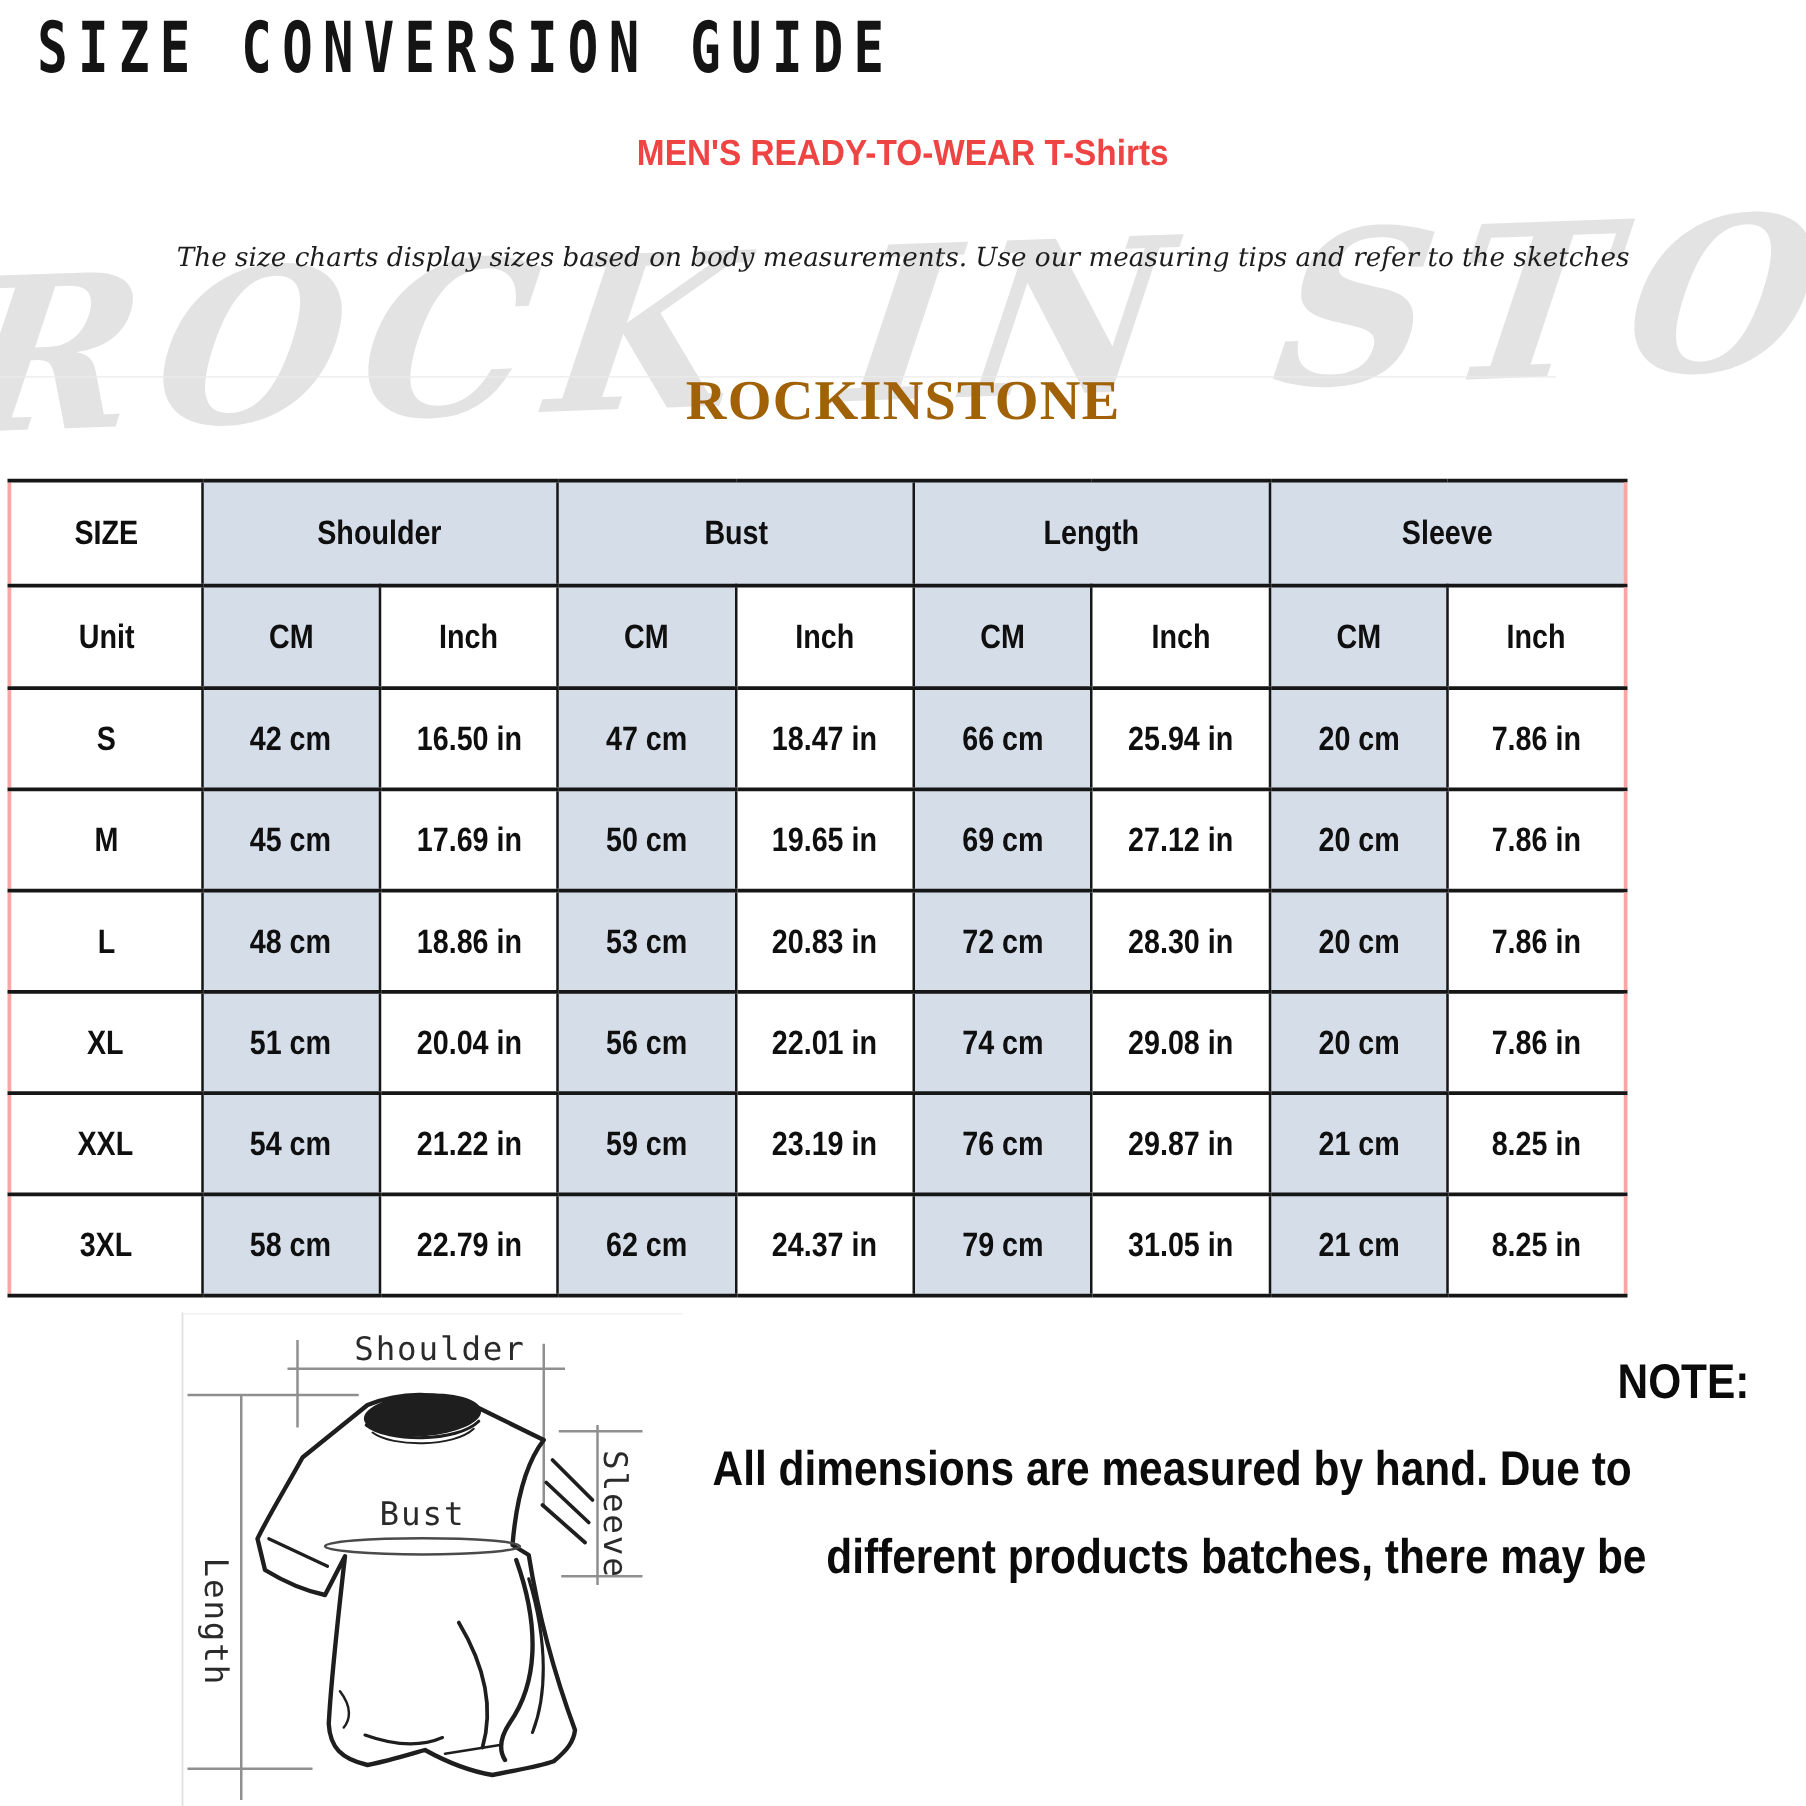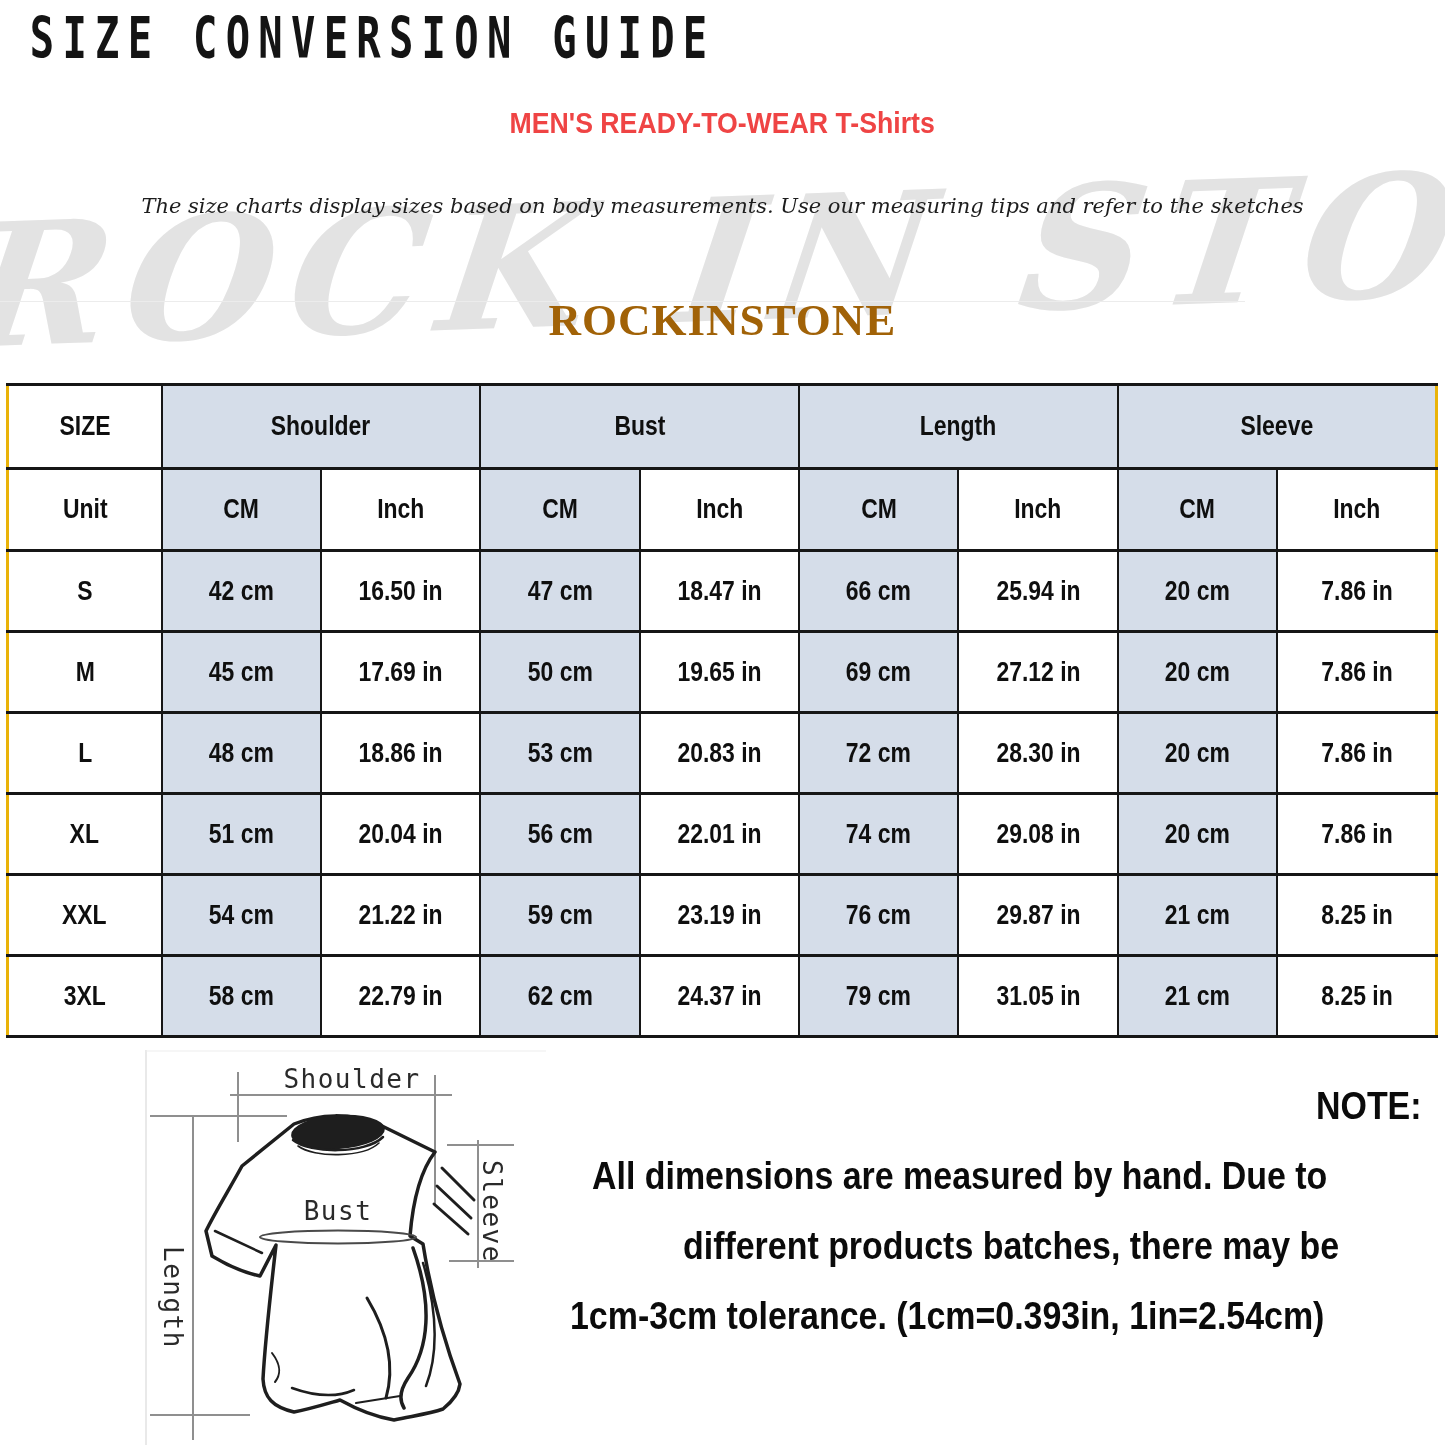--- a/index.html
+++ b/index.html
@@ -17,22 +17,22 @@
     font-size:44px;letter-spacing:9px;color:#141414;transform:scale(.92,1.28);transform-origin:center top;}
   .subtitle{position:absolute;top:107px;left:0;width:100%;text-align:center;margin:0;
     font-size:29px;font-weight:bold;color:#ef4444;z-index:1;}
   .subtitle .sq{display:inline-block;transform:scaleX(.92);}
   .desc{position:absolute;top:186px;left:0;width:100%;text-align:center;margin:0;z-index:1;
     font-family:"DejaVu Serif",serif;font-style:italic;font-size:21px;color:#1d1d1d;line-height:41px;}
   .desc-line{display:block;}
   .brand{position:absolute;top:294px;left:0;width:100%;text-align:center;z-index:1;
     font-family:Liberation Serif, serif;font-weight:bold;font-size:45px;letter-spacing:1px;color:#a16207;}
   
-  .size-table{position:absolute;left:6px;top:383px;width:1432px;z-index:1;
-    border-collapse:collapse;table-layout:fixed;background:#fff;border:3px solid #eab308;}
+  .size-table{position:absolute;left:6px;top:383px;width:1296px;z-index:1;
+    border-collapse:collapse;table-layout:fixed;background:#fff;border:3px solid #fca5a5;}
   .size-table th,.size-table td{border:2px solid #161616;border-top-width:3px;border-bottom-width:3px;
     text-align:center;vertical-align:middle;font-weight:bold;color:#0f0f0f;font-size:27px;padding:0;}
   .size-table thead tr.gr{height:84px;}
   .size-table thead tr.ur{height:82px;}
   .size-table tbody tr{height:81px;}
   .shade{background:#d5dde9;}
   .cnd{display:inline-block;transform:scaleX(.85);white-space:nowrap;}
   
   .note{position:absolute;left:570px;top:1084px;z-index:1;}
   .note-row{font-size:39px;font-weight:bold;color:#0b0b0b;line-height:44px;margin-bottom:26px;white-space:nowrap;text-align:right;}
@@ -217,18 +217,15 @@
   <div class="note">
     <div class="note-row">
       <span class="cnd2">NOTE:</span>
     </div>
     <div class="note-row">
       <span class="cnd2">All dimensions are measured by hand. Due to</span>
     </div>
     <div class="note-row">
       <span class="cnd2">different products batches, there may be</span>
     </div>
-    <div class="note-row">
-      <span class="cnd2">1cm-3cm tolerance. (1cm=0.393in, 1in=2.54cm)</span>
-    </div>
   </div>
 
 </div>
 
 </body></html>

